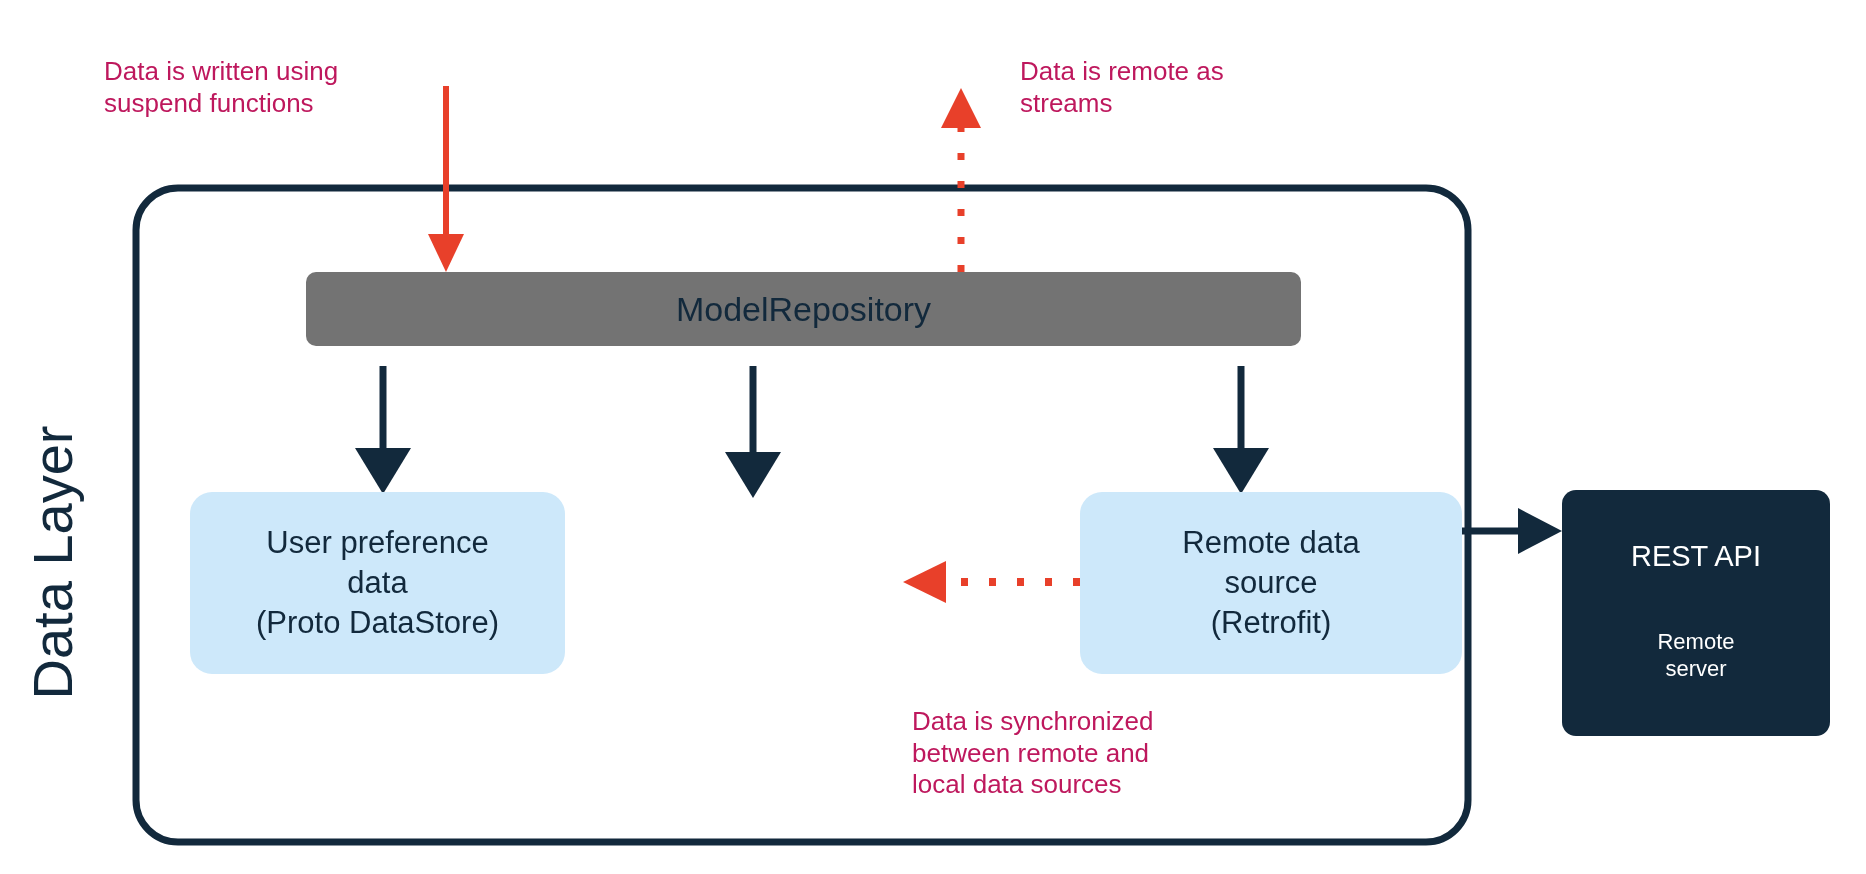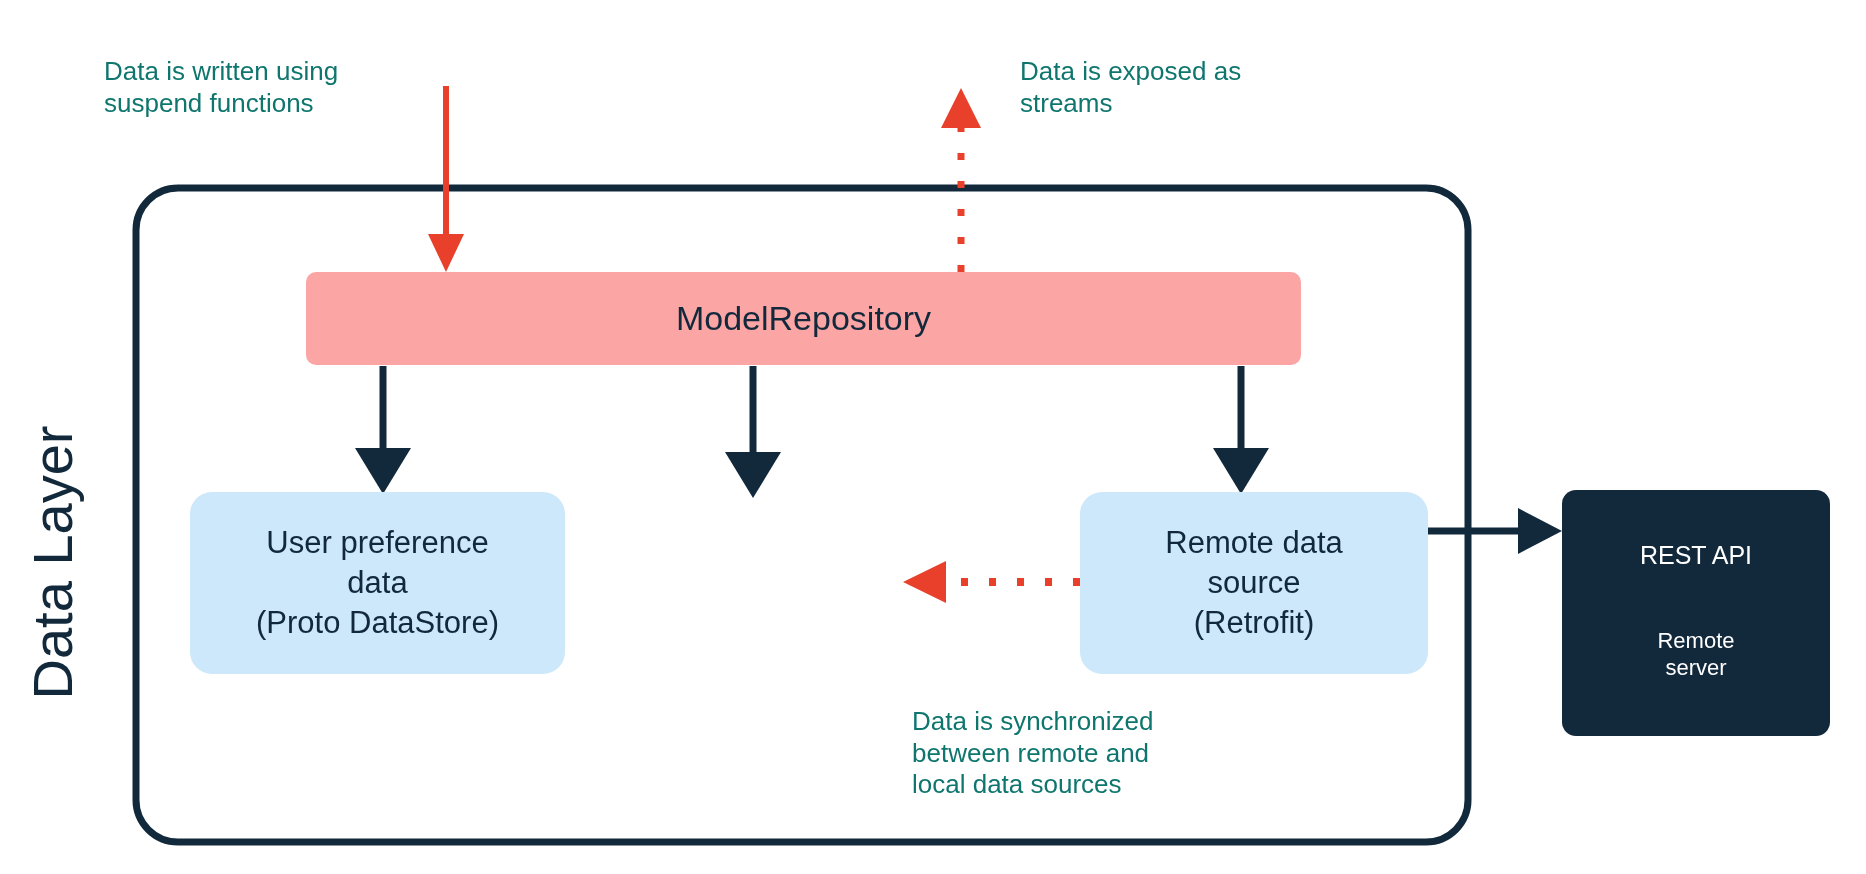--- a/index.html
+++ b/index.html
@@ -18,21 +18,21 @@
   svg.layer {
     position: absolute;
     left: 0;
     top: 0;
     width: 1866px;
     height: 874px;
     pointer-events: none;
   }
   .anno {
     position: absolute;
-    color: #0f766e;
+    color: #be185d;
     font-size: 26px;
     line-height: 1.22;
     white-space: pre-line;
     font-family: "Liberation Sans", sans-serif;
   }
   .layer-label {
     position: absolute;
     color: #12293C;
     font-size: 56px;
     left: -118px;
@@ -47,50 +47,50 @@
     position: absolute;
     display: flex;
     align-items: center;
     justify-content: center;
     text-align: center;
     color: #12293C;
     white-space: pre-line;
     box-sizing: border-box;
   }
   .repo-box {
-    background: #fca5a5;
+    background: #737373;
     border-radius: 10px;
     font-size: 34px;
     left: 306px;
     top: 272px;
     width: 995px;
-    height: 93px;
+    height: 74px;
   }
   .blue-box {
     background: #CDE8FA;
     border-radius: 22px;
     font-size: 31px;
     line-height: 1.28;
   }
   .box-prefs { left: 190px; top: 492px; width: 375px; height: 182px; }
   .box-appdata { left: 605px; top: 498px; width: 296px; height: 170px; }
-  .box-remote { left: 1080px; top: 492px; width: 348px; height: 182px; }
+  .box-remote { left: 1080px; top: 492px; width: 382px; height: 182px; }
   .server-box {
     background: #12293C;
     border-radius: 14px;
     color: #ffffff;
     flex-direction: column;
     left: 1562px;
     top: 490px;
     width: 268px;
     height: 246px;
     justify-content: space-around;
     padding: 22px 0 26px 0;
   }
-  .server-api { font-size: 25px; }
+  .server-api { font-size: 29px; }
   .server-name { font-size: 22px; line-height: 1.2; white-space: pre-line; }
   .anno-write { left: 104px; top: 56px; }
   .anno-streams { left: 1020px; top: 56px; }
   .anno-sync { left: 912px; top: 706px; }
 </style>
 </head>
 <body>
 
 <div id="stage">
 
@@ -132,21 +132,21 @@
       <line x1="1400" y1="531" x2="1526" y2="531" stroke="#12293C" stroke-width="7"></line>
       <polygon points="1562,531 1518,508 1518,554" fill="#12293C"></polygon>
     </g>
   </svg>
 
   <div class="layer-label">Data Layer</div>
 
   <div class="anno anno-write">Data is written using
 suspend functions</div>
 
-  <div class="anno anno-streams">Data is exposed as
+  <div class="anno anno-streams">Data is remote as
 streams</div>
 
   <div class="anno anno-sync">Data is synchronized
 between remote and
 local data sources</div>
 
   <div class="node repo-box">ModelRepository</div>
 
   <div class="node blue-box box-prefs">User preference
 data

